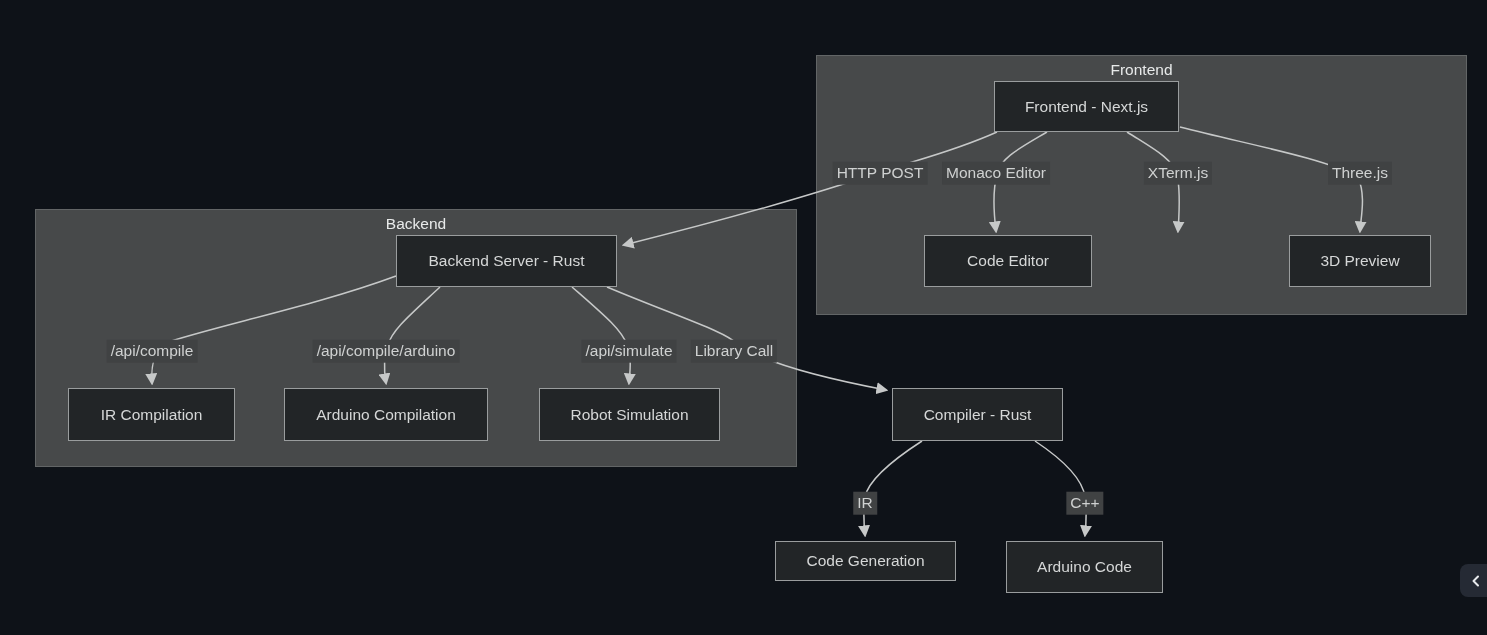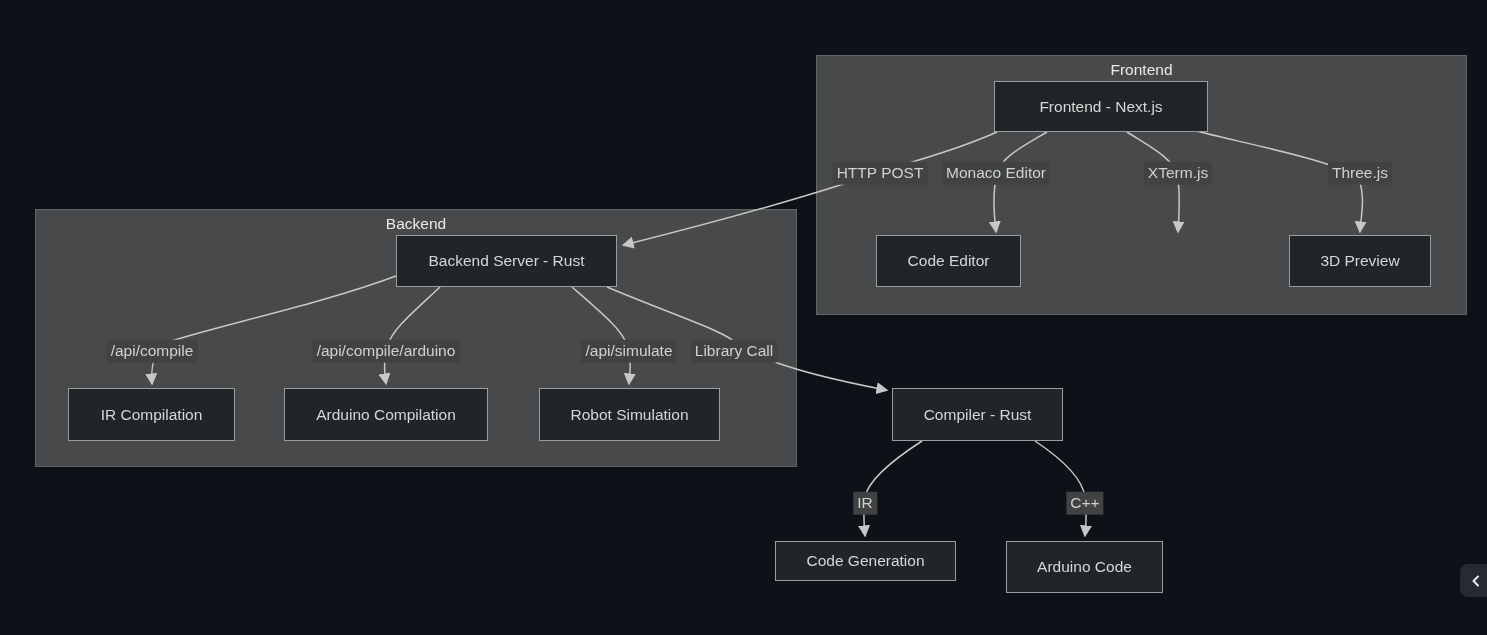--- a/index.html
+++ b/index.html
@@ -109,22 +109,22 @@
   <span class="edge-label" style="left:996px;top:173px;">Monaco Editor</span>
   <span class="edge-label" style="left:1178px;top:173px;">XTerm.js</span>
   <span class="edge-label" style="left:1360px;top:173px;">Three.js</span>
   <span class="edge-label" style="left:152px;top:351px;">/api/compile</span>
   <span class="edge-label" style="left:386px;top:351px;">/api/compile/arduino</span>
   <span class="edge-label" style="left:629px;top:351px;">/api/simulate</span>
   <span class="edge-label" style="left:734px;top:351px;">Library Call</span>
   <span class="edge-label" style="left:865px;top:503px;">IR</span>
   <span class="edge-label" style="left:1085px;top:503px;">C++</span>
 
-  <div class="node" style="left:994px;top:81px;width:214px;height:51px;">Frontend - Next.js</div>
-  <div class="node" style="left:876px;top:235px;width:145px;height:52px;">Code Editor</div>
+  <div class="node" style="left:994px;top:81px;width:185px;height:51px;">Frontend - Next.js</div>
+  <div class="node" style="left:924px;top:235px;width:168px;height:52px;">Code Editor</div>
   <div class="node" style="left:1289px;top:235px;width:142px;height:52px;">3D Preview</div>
   <div class="node" style="left:396px;top:235px;width:221px;height:52px;">Backend Server - Rust</div>
   <div class="node" style="left:68px;top:388px;width:167px;height:53px;">IR Compilation</div>
   <div class="node" style="left:284px;top:388px;width:204px;height:53px;">Arduino Compilation</div>
   <div class="node" style="left:539px;top:388px;width:181px;height:53px;">Robot Simulation</div>
   <div class="node" style="left:892px;top:388px;width:171px;height:53px;">Compiler - Rust</div>
   <div class="node" style="left:775px;top:541px;width:181px;height:40px;">Code Generation</div>
   <div class="node" style="left:1006px;top:541px;width:157px;height:52px;">Arduino Code</div>
 
   <button class="toggle">

